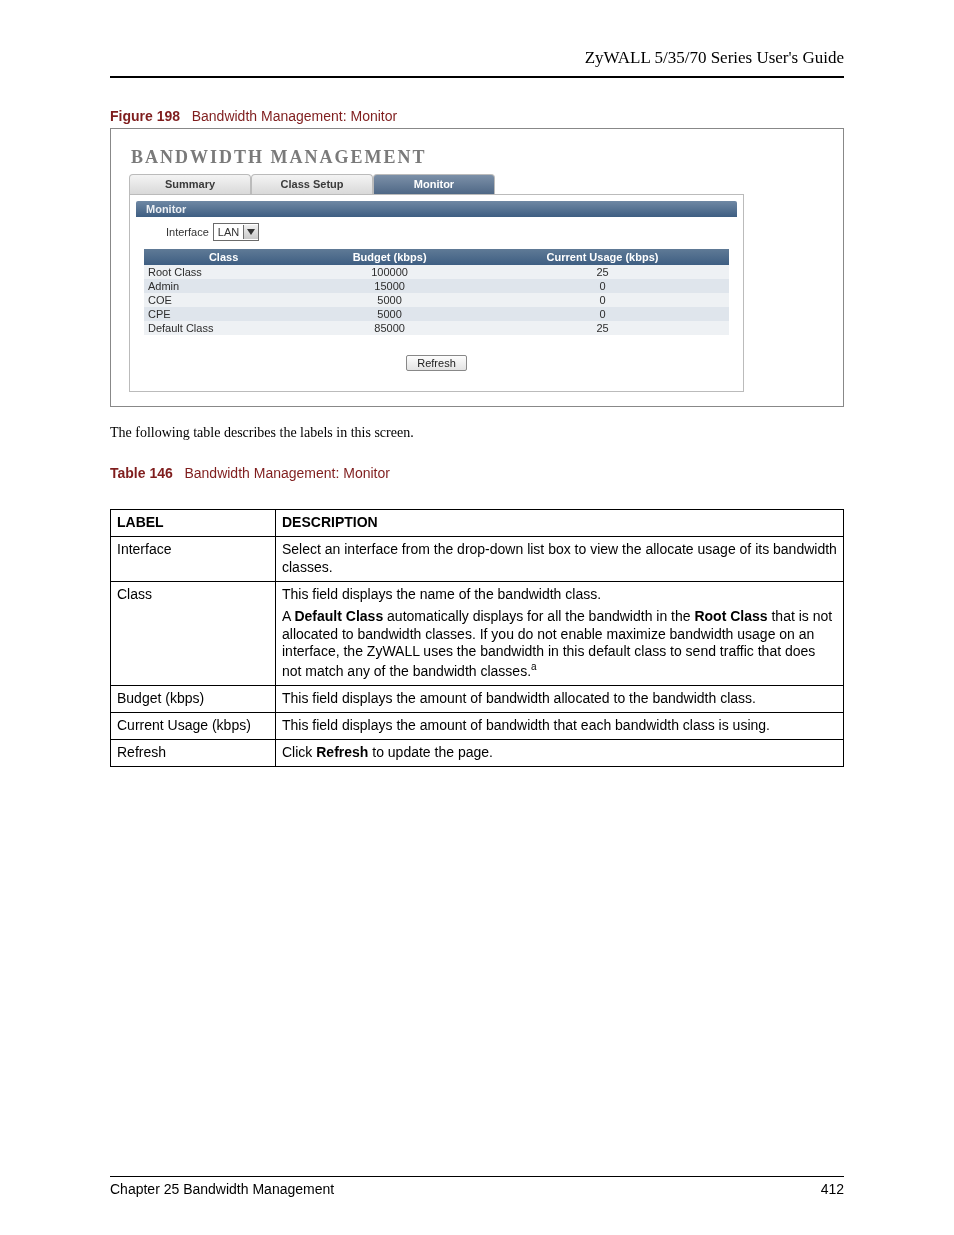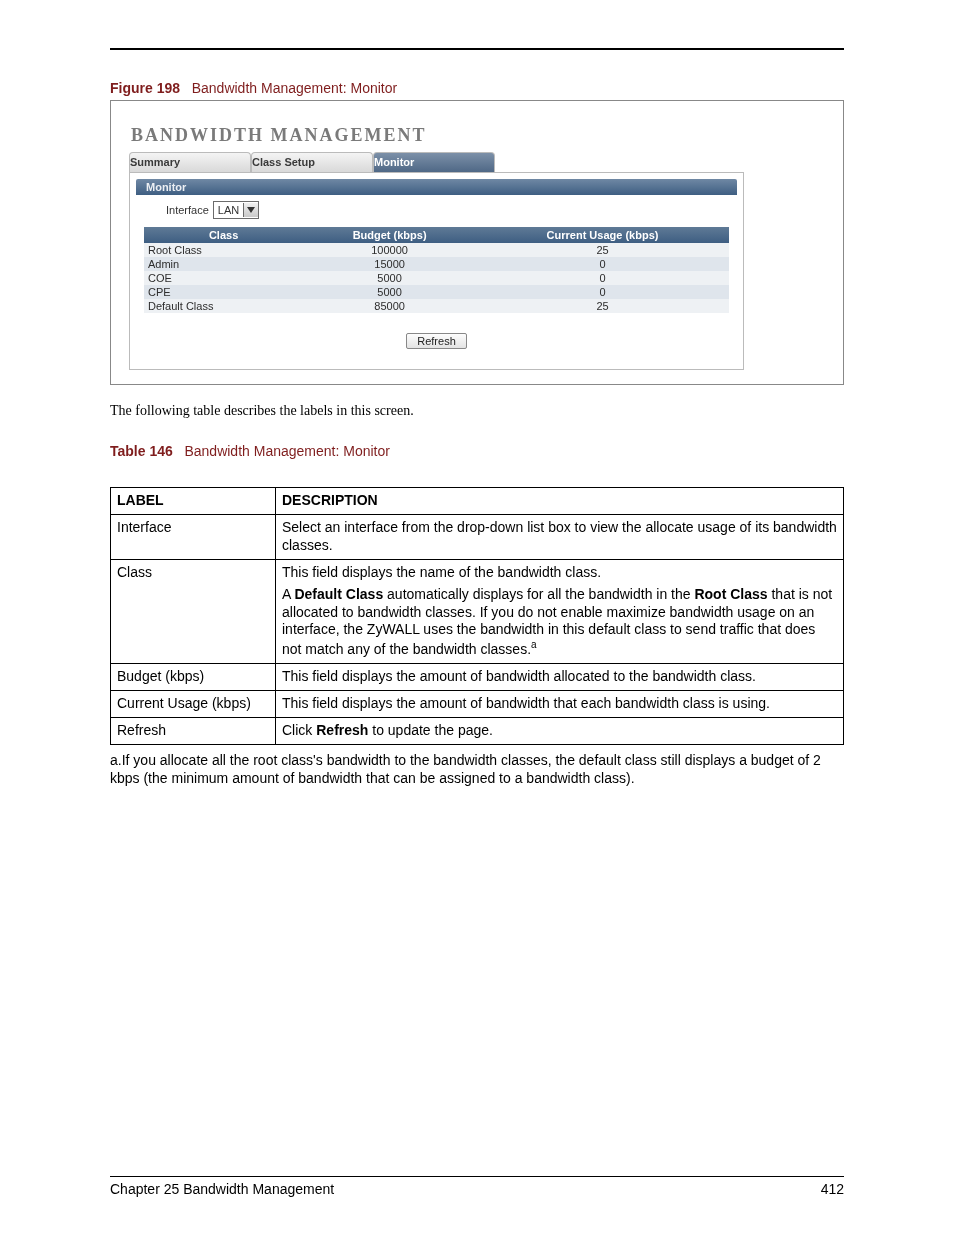--- a/index.html
+++ b/index.html
@@ -34,21 +34,21 @@
   margin: 16px 0 4px 0;
   color: #7f1d1d;
 }
 .caption .cap-bold {
   font-weight: bold;
 }
 
 .screenshot {
   border: 1px solid #888;
   background: #fff;
-  padding: 24px 0 14px 18px;
+  padding: 18px 0 14px 18px;
   font-size: 12px;
   color: #333;
 }
 .ss-title {
   font-family: Georgia, "Times New Roman", serif;
   font-weight: bold;
   font-size: 18px;
   letter-spacing: 2px;
   color: #7a7a7a;
   margin: 0 0 6px 2px;
@@ -57,21 +57,21 @@
   width: 615px;
 }
 .tabs {
   display: flex;
   height: 20px;
 }
 .tab {
   width: 120px;
   font-size: 11px;
   font-weight: bold;
-  text-align: left;
+  text-align: center;
   line-height: 18px;
   border: 1px solid #bbb;
   border-bottom: none;
   color: #3a3a3a;
   border-top-left-radius: 4px;
   border-top-right-radius: 4px;
 }
 .tab.inactive {
   background: linear-gradient(#f4f4f4, #d9d9d9);
 }
@@ -204,20 +204,21 @@
   justify-content: space-between;
   font-family: Liberation Sans, sans-serif;
   font-size: 14px;
 }
 </style>
 </head>
 <body>
 
 <div class="page">
 
+  <div class="running-header">ZyWALL 5/35/70 Series User's Guide</div>
   <hr class="top-rule">
 
   <div class="caption">
     <span class="cap-bold">Figure 198</span>
     &nbsp;&nbsp;<span>Bandwidth Management: Monitor</span>
   </div>
 
   <div class="screenshot">
     <div class="ss-title">BANDWIDTH MANAGEMENT</div>
 
@@ -324,21 +325,20 @@
       </tr>
       <tr>
         <td>Refresh</td>
         <td>
           <span>Click </span><b>Refresh</b><span> to update the page.</span>
         </td>
       </tr>
     </tbody>
   </table>
 
-  <div class="footnote">a.If you allocate all the root class's bandwidth to the bandwidth classes, the default class still displays a budget of 2 kbps (the minimum amount of bandwidth that can be assigned to a bandwidth class).</div>
 
   <div class="footer">
     <hr class="bot-rule">
     <div class="footer-row">
       <span>Chapter 25 Bandwidth Management</span>
       <span>412</span>
     </div>
   </div>
 
 </div>

